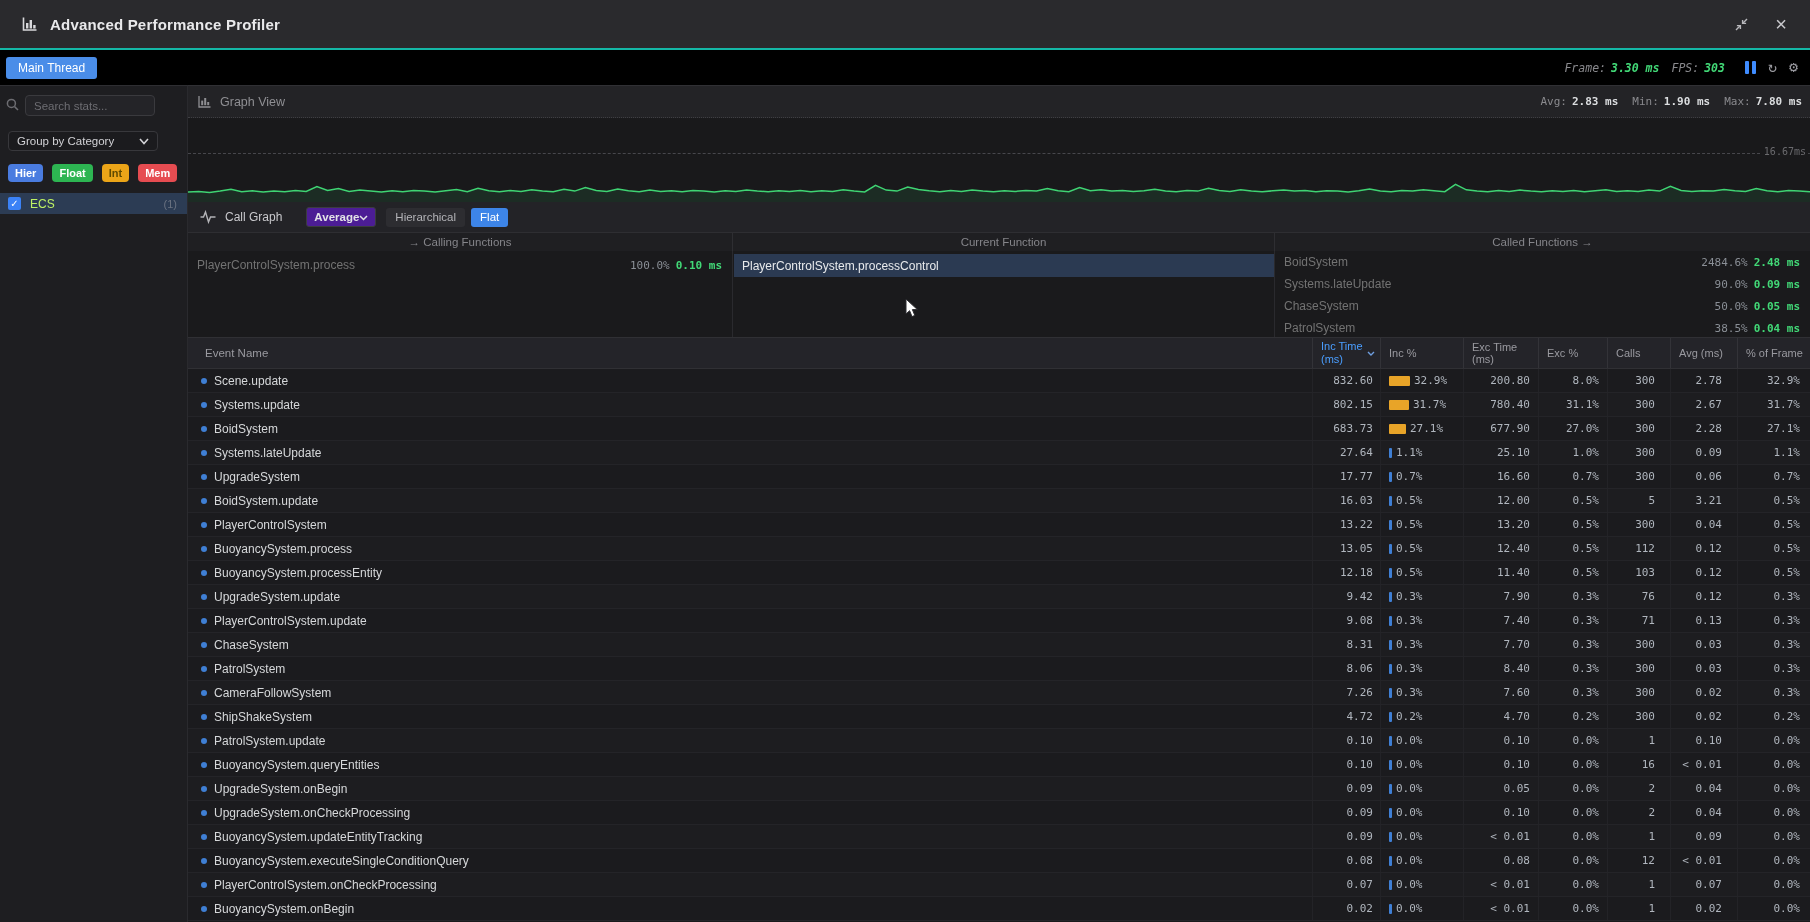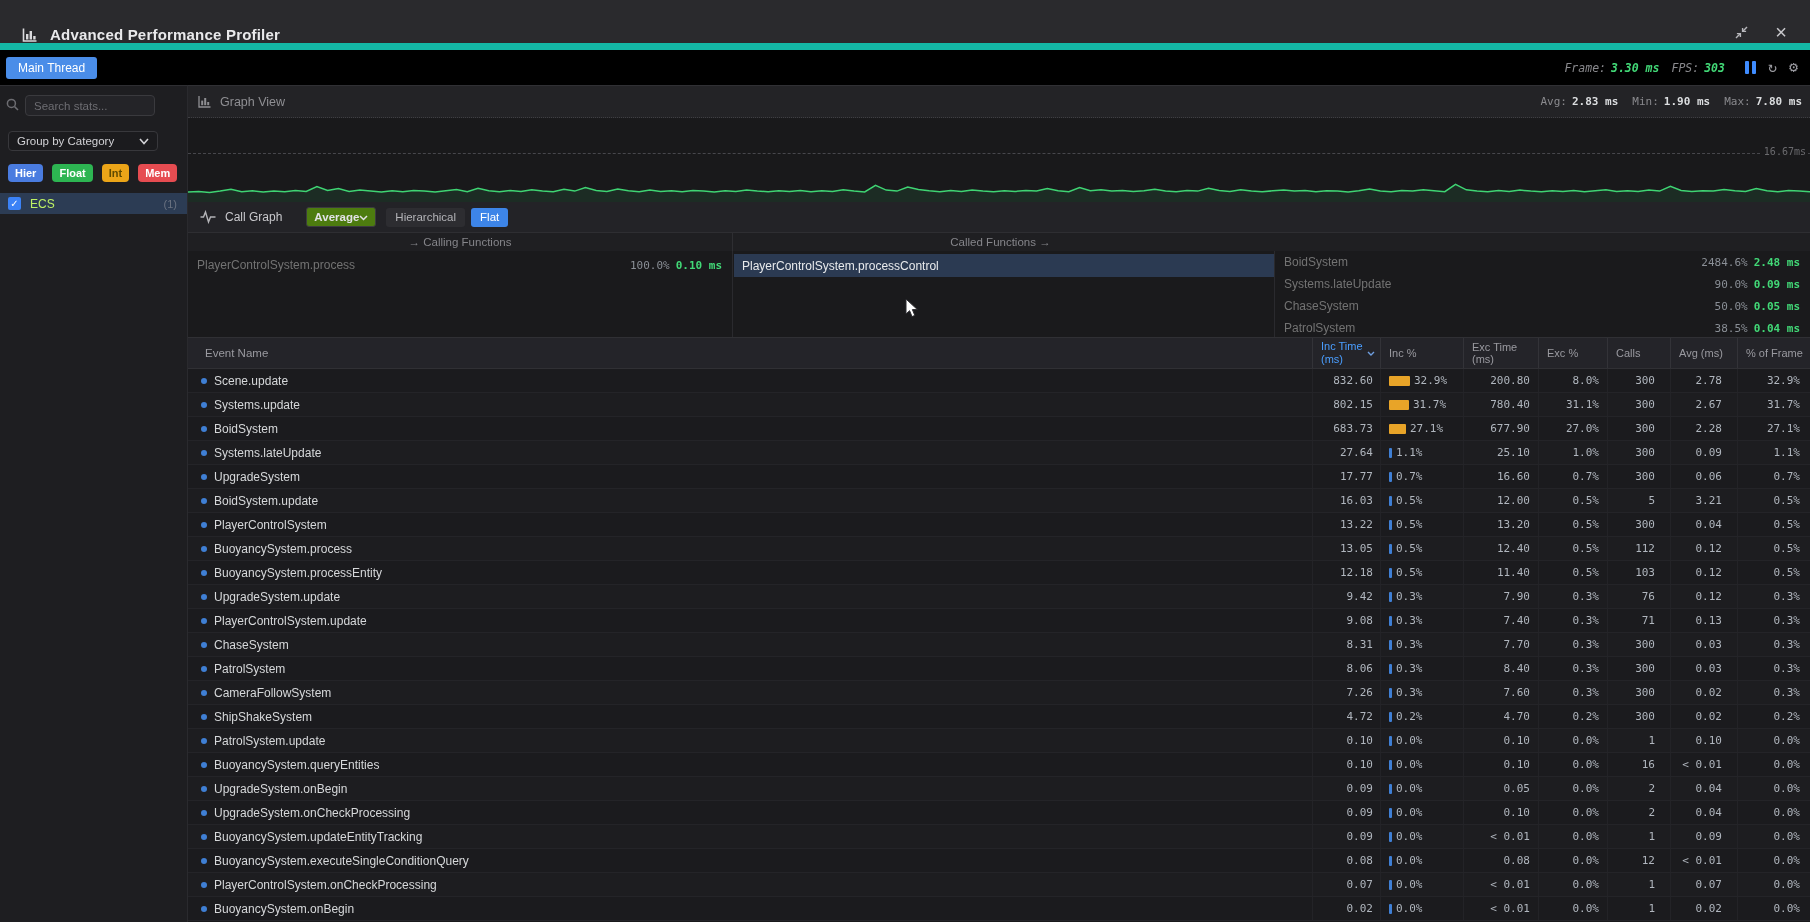--- a/index.html
+++ b/index.html
@@ -3,21 +3,21 @@
 <meta charset="utf-8">
 <style>
   html,body{margin:0;padding:0;background:#101012;}
   *{box-sizing:border-box;}
   .stage{position:relative;width:1810px;height:922px;background:#1a1a1c;overflow:hidden;
          font-family:"Liberation Sans",sans-serif;color:#d6d8da;}
   .mono{font-family:"DejaVu Sans Mono",monospace;}
 
   
   .titlebar{position:absolute;left:0;top:0;width:1810px;height:50px;background:#2a2a2d;
-            border-bottom:7px solid #14b8a6;display:flex;align-items:flex-end;}
+            border-bottom:2px solid #14b8a6;display:flex;align-items:center;}
   .app-icon{margin-left:22px;display:flex;}
   .titlebar .title{margin-left:12px;font-size:15px;font-weight:bold;color:#e9e9eb;letter-spacing:.2px;}
   .winbtns{margin-left:auto;margin-right:18px;display:flex;gap:18px;align-items:center;color:#b7b7bb;}
   .winbtn{width:22px;height:22px;display:flex;align-items:center;justify-content:center;cursor:default;}
   .close-x{font-size:20px;line-height:1;color:#c9c9cd;}
 
   
   .band2{position:absolute;left:0;top:50px;width:1810px;height:35px;background:#000000;
          display:flex;align-items:center;}
   .thread-btn{margin-left:6px;height:22px;padding:0 12px;background:#4a8de8;border:none;border-radius:3px;
@@ -62,21 +62,21 @@
 
   .graph{position:absolute;left:0;top:33px;width:1622px;height:84px;background:#19191b;}
   .gridline{position:absolute;left:0;right:0;top:35px;border-top:1px dashed #47474c;}
   .grid-label{position:absolute;right:2px;top:28px;font-size:10px;color:#6a6a6e;background:#19191b;padding:0 2px;}
   .graph svg{position:absolute;left:0;top:0;}
 
   .cg-bar{position:absolute;left:0;top:117px;width:1622px;height:31px;background:#232327;
           border-bottom:1px solid #2e2e32;display:flex;align-items:center;}
   .cg-bar .ic{margin-left:12px;display:flex;}
   .cg-title{margin-left:9px;font-size:12px;color:#c9c9cd;}
-  .cg-select{margin-left:24px;width:70px;height:20px;background:#4d7c0f;border:1px solid #3c3c40;border-radius:3px;
+  .cg-select{margin-left:24px;width:70px;height:20px;background:#4c1d95;border:1px solid #3c3c40;border-radius:3px;
              display:flex;align-items:center;padding:0 7px;font-size:11.5px;font-weight:bold;color:#e2e2e6;}
   .cg-select .chev{margin-left:auto;}
   .cg-btn{margin-left:10px;height:19px;padding:0 9px;border:none;border-radius:3px;background:#2d2d31;
           color:#b4b4b8;font-size:11.5px;font-family:"Liberation Sans",sans-serif;display:flex;align-items:center;}
   .cg-btn.active{background:#3d85e8;color:#fff;margin-left:6px;}
 
   .panel-heads{position:absolute;left:0;top:148px;width:1622px;height:18px;background:#1f1f22;display:flex;
                font-size:11.5px;color:#85858a;}
   .panel-heads div{display:flex;align-items:center;justify-content:center;border-right:1px solid #2e2e32;}
   .ph-calling{width:545px;} .ph-current{width:542px;} .ph-called{width:535px;border-right:none!important;}
@@ -261,20 +261,21 @@
               <path d="M1 1 L4.5 4.5 L8 1"></path>
             </svg>
         </span>
       </div>
       <button class="cg-btn">Hierarchical</button>
       <button class="cg-btn active">Flat</button>
     </div>
 
     <div class="panel-heads">
       <div class="ph-calling">→ Calling Functions</div>
+      <div class="ph-current">Current Function</div>
       <div class="ph-called">Called Functions →</div>
     </div>
 
     <div class="panels">
       <div class="panel p-calling">
 
           <div class="prow" style="top:3px;">
             <span class="fname">PlayerControlSystem.process</span>
             <span class="vals mono">
               <span class="pct">100.0%</span>

